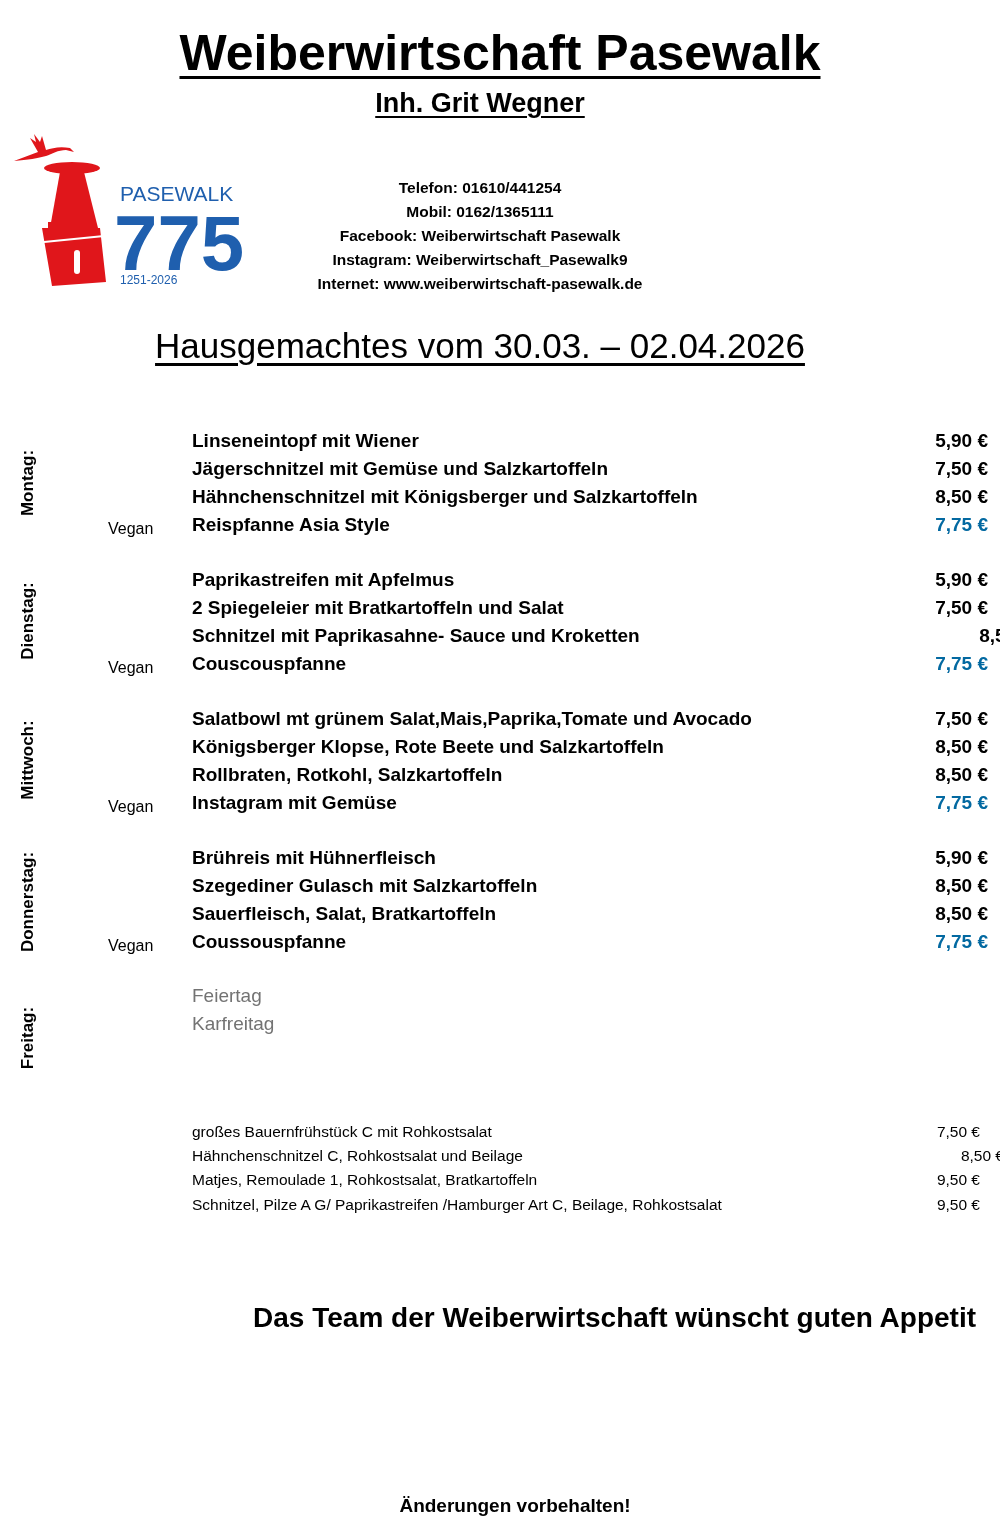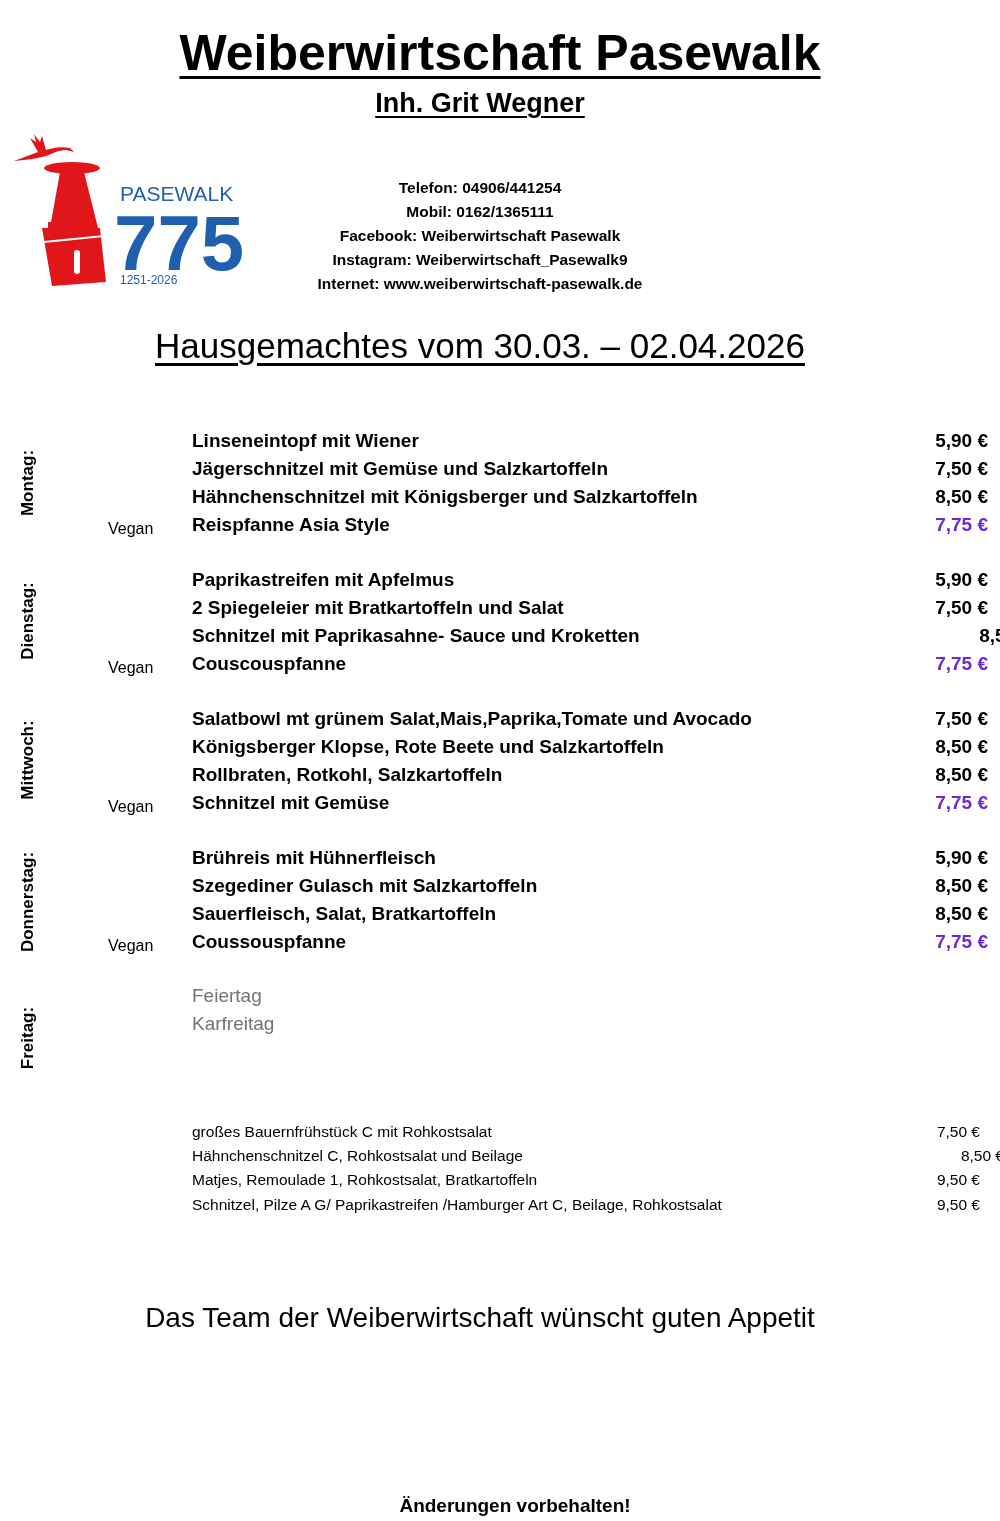--- a/index.html
+++ b/index.html
@@ -16,26 +16,26 @@
     .week { top: 326px; left: 0; width: 960px; text-align: center; }
     .week span { font-size: 35px; font-weight: normal; text-decoration: underline;
                  text-decoration-thickness: 3px; text-underline-offset: 5px; }
     .day-label { left: 8px; width: 40px; display: flex; align-items: center; justify-content: center; }
     .day-label span { display: inline-block; transform: rotate(-90deg); white-space: nowrap;
                       font-size: 17px; font-weight: bold; }
     .row { left: 0; width: 1000px; height: 28px; }
     .vegan-tag { position: absolute; left: 108px; top: 6px; font-size: 16px; }
     .dish { position: absolute; left: 192px; top: 0; font-size: 19px; font-weight: bold; white-space: nowrap; }
     .price { position: absolute; right: 12px; top: 0; font-size: 19px; font-weight: bold; white-space: nowrap; }
-    .price.vegan { color: #6d28d9; }
+    .price.vegan { color: #0369a1; }
     .holiday { position: absolute; left: 192px; font-size: 19px; font-weight: normal; color: #737373; }
     .extra-row { left: 0; width: 1000px; height: 24px; }
     .extra-dish { position: absolute; left: 192px; top: 0; font-size: 15.5px; white-space: nowrap; }
     .extra-price { position: absolute; right: 20px; top: 0; font-size: 15.5px; white-space: nowrap; }
-    .greeting { top: 1302px; left: 0; width: 960px; text-align: center; font-size: 28px; font-weight: normal; }
+    .greeting { top: 1302px; left: 16px; width: 960px; text-align: right; font-size: 28px; font-weight: bold; }
     .notice { top: 1495px; left: 0; width: 1030px; text-align: center; font-size: 19px; font-weight: bold; }
   </style>
 </head>
 <body>
 
 <div class="abs title">
   <span>Weiberwirtschaft Pasewalk</span>
 </div>
 <div class="abs owner">
   <span>Inh. Grit Wegner</span>
@@ -53,21 +53,21 @@
     <path d="M34 100 L40 100 L40 94 L48 94 L48 100 L56 100 L56 94 L64 94 L64 100 L72 100 L72 94 L80 94 L80 100 L92 100 L98 154 L44 158 Z" fill="#e0161b"></path>
     <line x1="36" y1="114" x2="96" y2="108" stroke="#ffffff" stroke-width="2"></line>
     <rect x="66" y="122" width="6" height="24" rx="3" fill="#ffffff"></rect>
     <text x="112" y="73" font-family="Liberation Sans, sans-serif" font-size="21" fill="#1f5fae">PASEWALK</text>
     <text x="106" y="142" font-family="Liberation Sans, sans-serif" font-size="78" font-weight="bold" fill="#1f5fae">775</text>
     <text x="112" y="156" font-family="Liberation Sans, sans-serif" font-size="12" fill="#1f5fae">1251-2026</text>
   </svg>
 </div>
 
 <div class="abs contact">
-  <div>Telefon: 04906/441254</div>
+  <div>Telefon: 01610/441254</div>
   <div>Mobil: 0162/1365111</div>
   <div>Facebook: Weiberwirtschaft Pasewalk</div>
   <div>Instagram: Weiberwirtschaft_Pasewalk9</div>
   <div>Internet: www.weiberwirtschaft-pasewalk.de</div>
 </div>
 
 <div class="abs week">
   <span>Hausgemachtes vom  30.03. – 02.04.2026</span>
 </div>
 
@@ -130,21 +130,21 @@
 <div class="abs row" style="top:736px;">
   <span class="dish">Königsberger Klopse, Rote Beete und Salzkartoffeln</span>
   <span class="price">8,50 €</span>
 </div>
 <div class="abs row" style="top:764px;text-align:right;">
   <span class="dish">Rollbraten, Rotkohl, Salzkartoffeln</span>
   <span class="price">8,50 €</span>
 </div>
 <div class="abs row" style="top:792px;">
   <span class="vegan-tag">Vegan</span>
-  <span class="dish">Schnitzel mit Gemüse</span>
+  <span class="dish">Instagram mit Gemüse</span>
   <span class="price vegan">7,75 €</span>
 </div>
 
 <div class="abs row" style="top:847px;">
   <span class="dish">Brühreis mit Hühnerfleisch</span>
   <span class="price">5,90 €</span>
 </div>
 <div class="abs row" style="top:875px;">
   <span class="dish">Szegediner Gulasch mit Salzkartoffeln</span>
   <span class="price">8,50 €</span>

